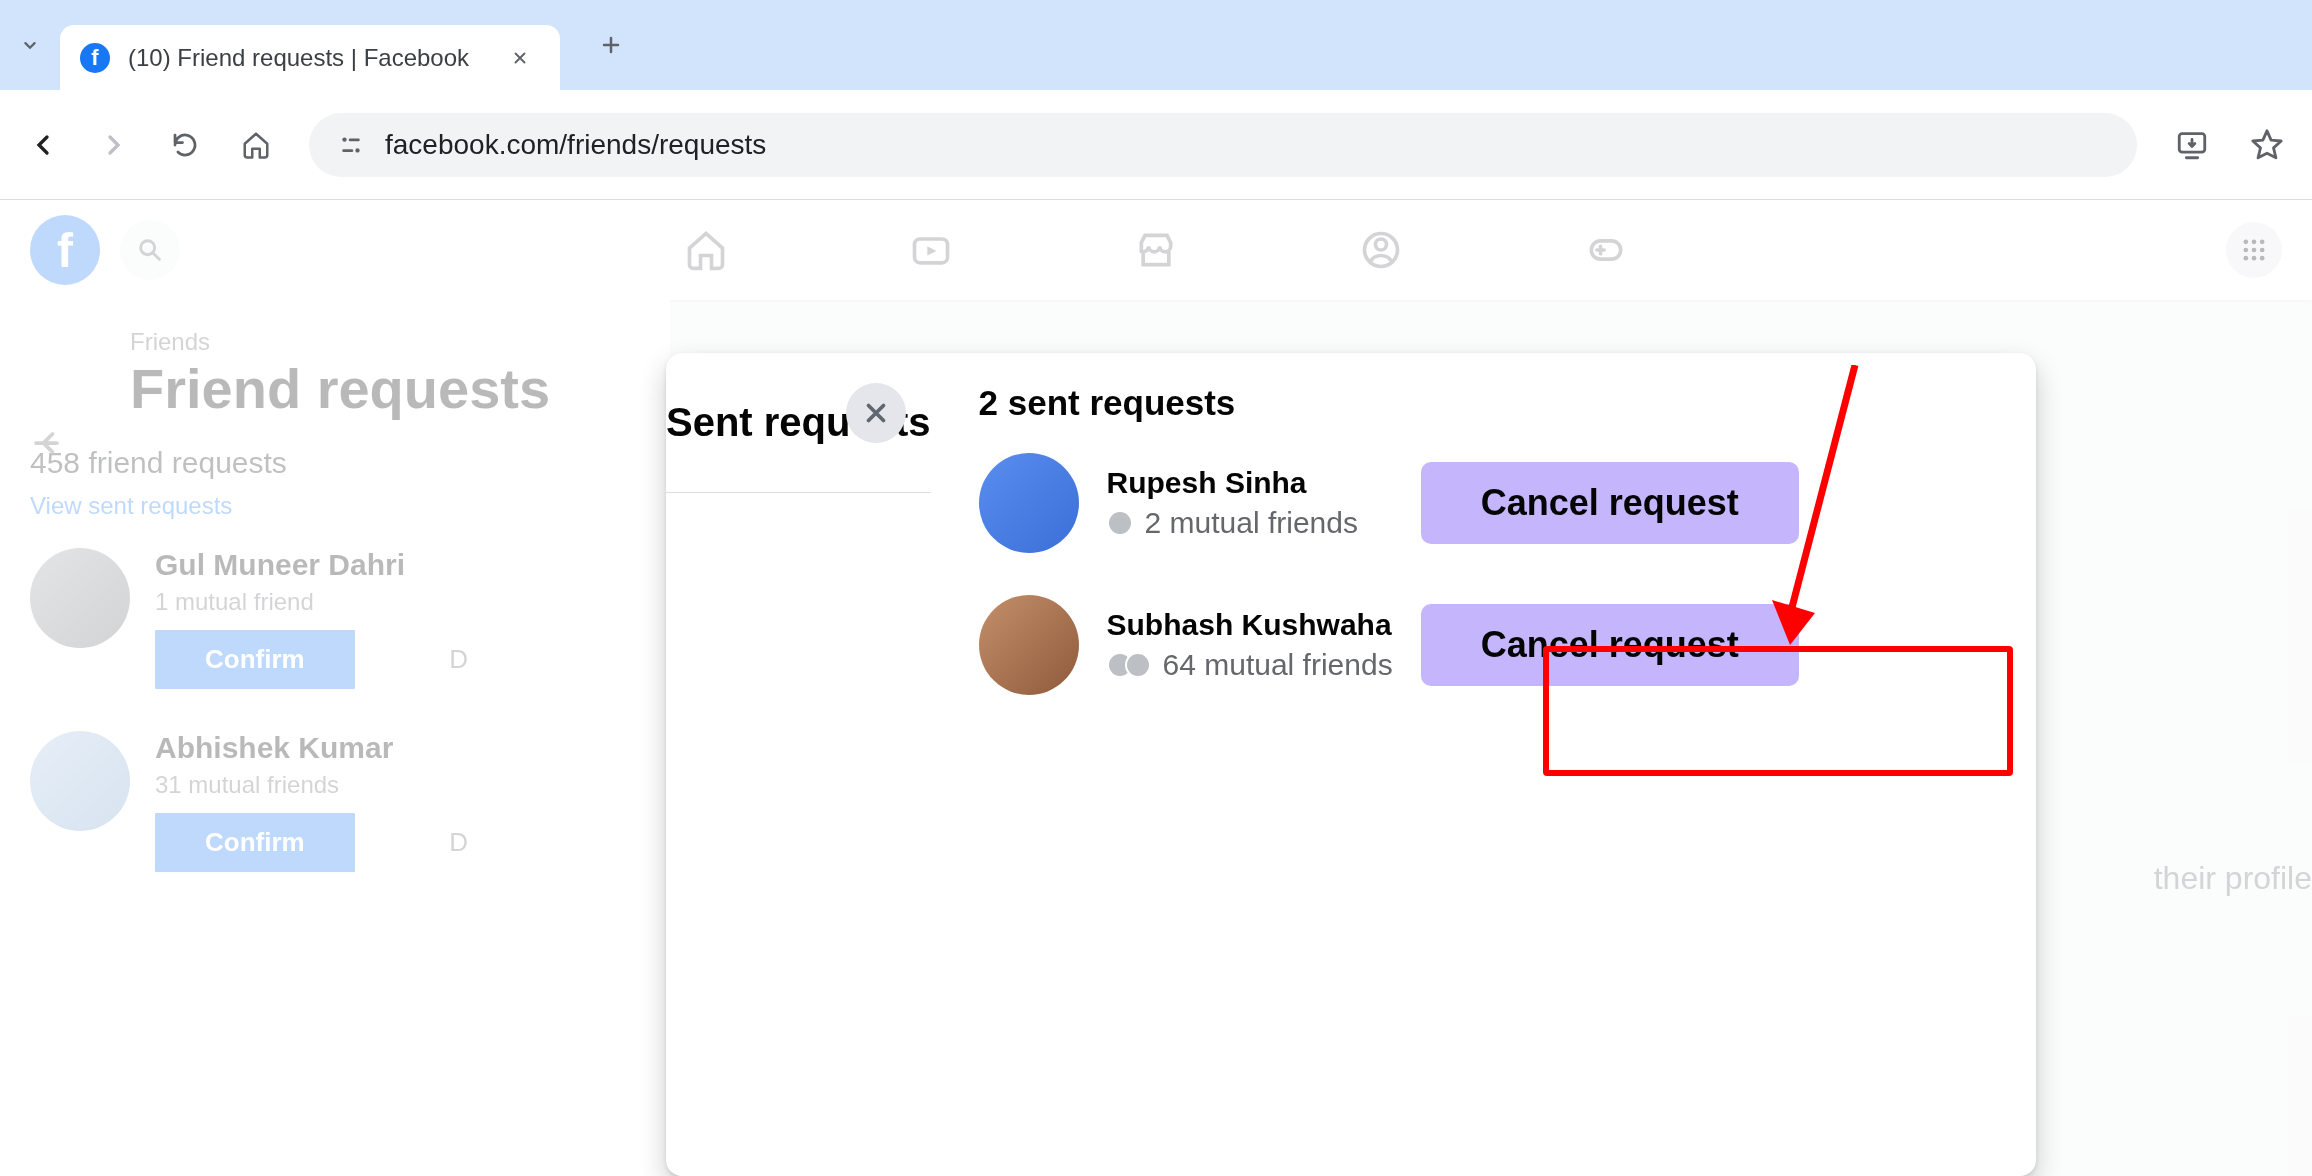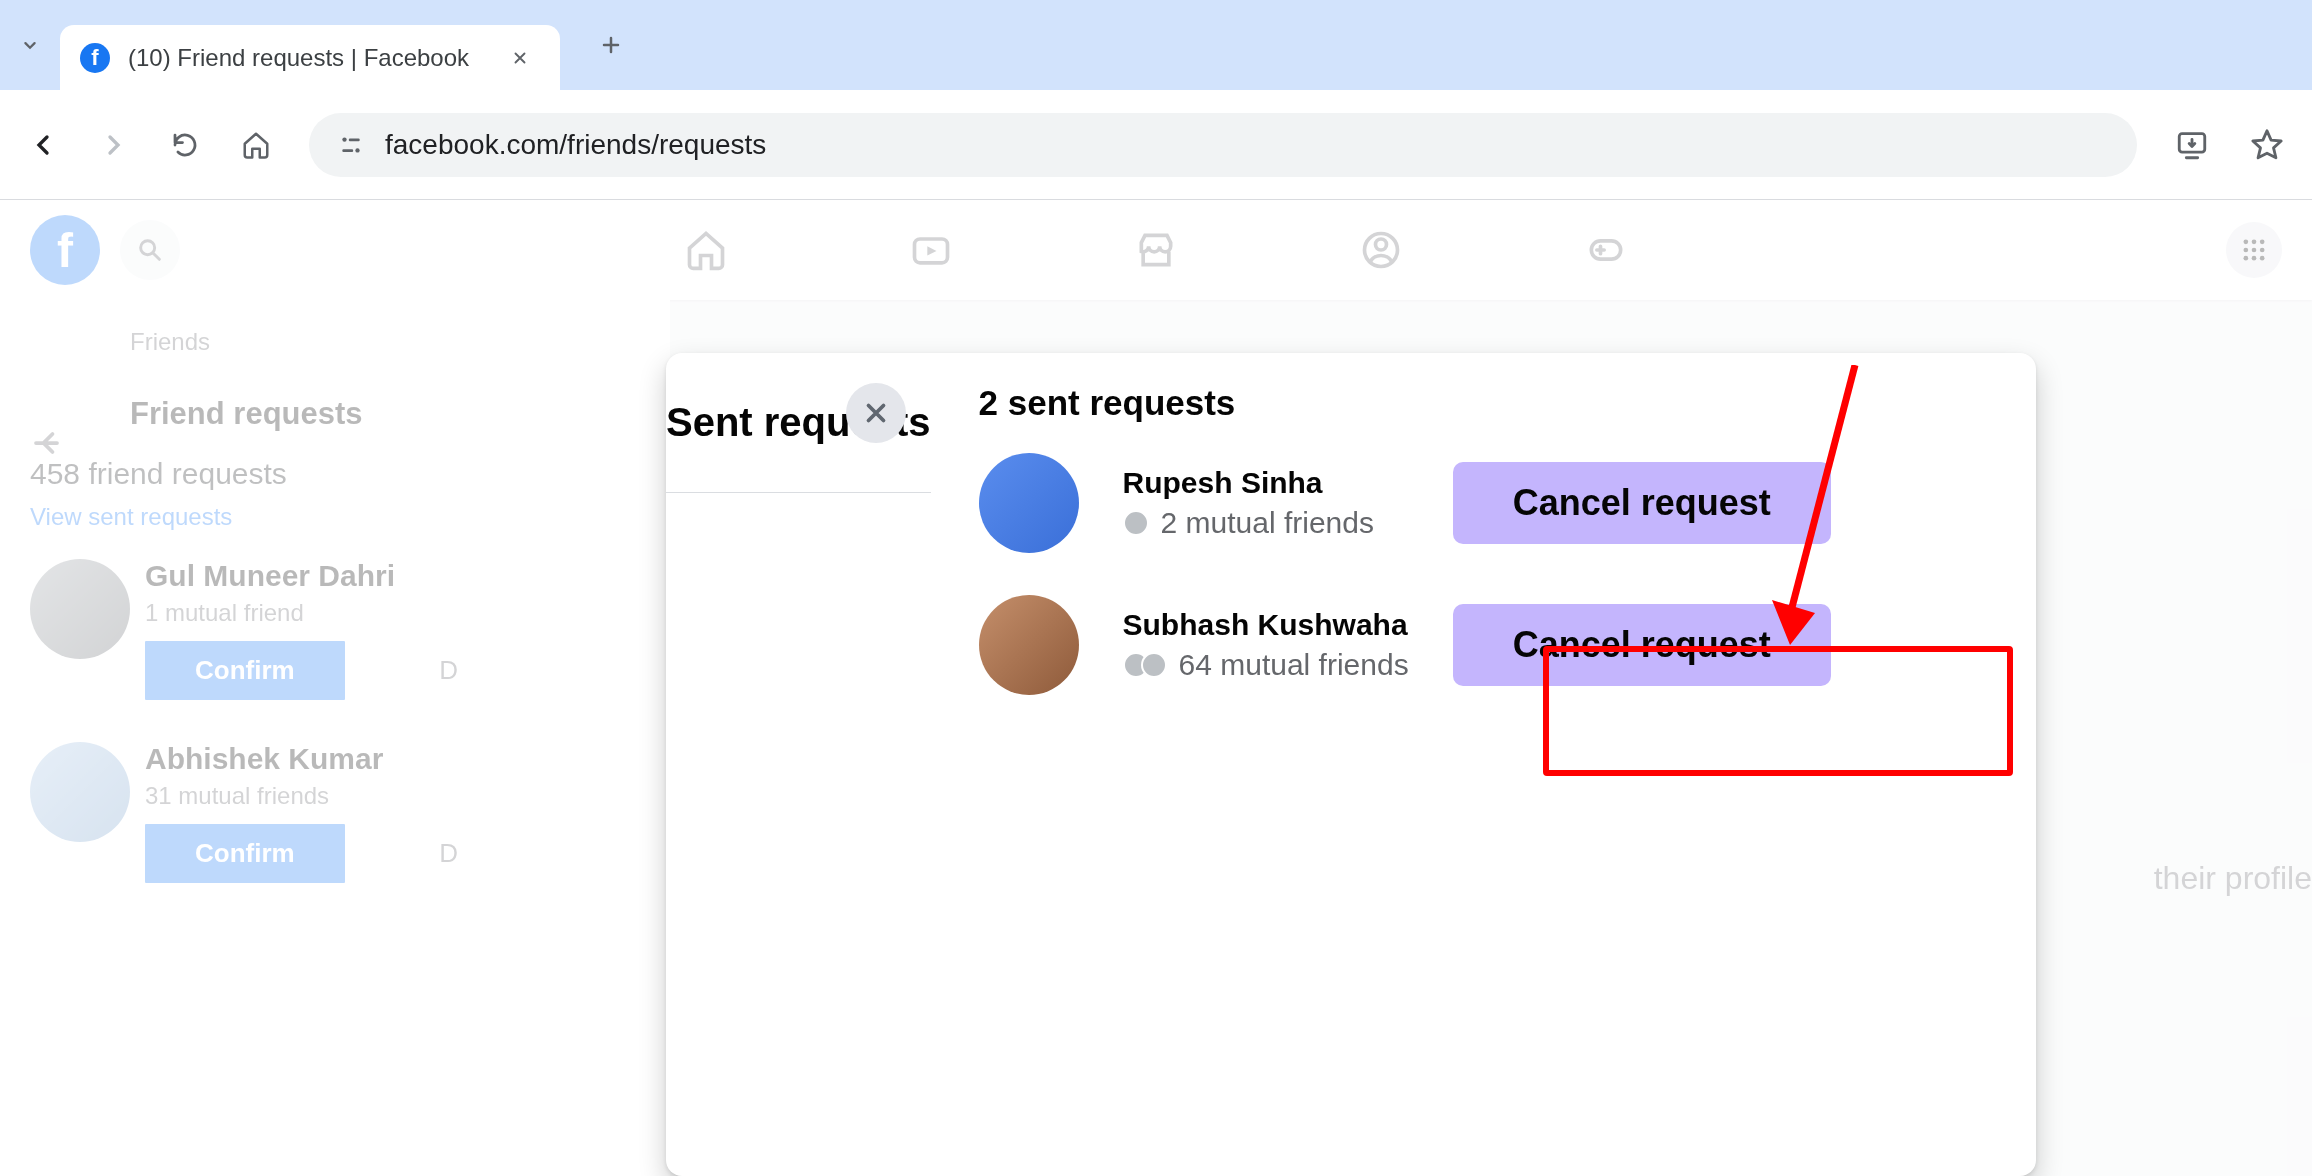--- a/index.html
+++ b/index.html
@@ -32,42 +32,42 @@
 .fb-logo { width: 70px; height: 70px; background: #1877f2; border-radius: 50%; display: flex; align-items: center; justify-content: center; color: #fff; font-weight: bold; font-size: 48px; }
 .fb-search { width: 60px; height: 60px; border-radius: 50%; background: #f0f2f5; margin-left: 20px; display: flex; align-items: center; justify-content: center; color: #65676b; }
 .fb-nav-center { position: absolute; left: 50%; transform: translateX(-50%); display: flex; gap: 165px; }
 .fb-nav-item { width: 60px; height: 60px; display: flex; align-items: center; justify-content: center; color: #65676b; cursor: pointer; }
 .fb-grid { position: absolute; right: 30px; width: 56px; height: 56px; border-radius: 50%; background: #e4e6eb; display: flex; align-items: center; justify-content: center; cursor: pointer; }
 
 .sidebar { position: absolute; top: 100px; left: 0; width: 670px; bottom: 0; background: #fff; padding: 28px 30px; }
 .sidebar-back-btn { position: absolute; left: 30px; top: 125px; }
 .sidebar-head { margin-left: 100px; margin-bottom: 25px; }
 .sidebar-breadcrumb { font-size: 24px; color: #65676b; }
-.sidebar-title { font-size: 31px; font-weight: 800; color: #050505; margin-top: 40px; }
+.sidebar-title { font-size: 56px; font-weight: 800; color: #050505; }
 .sidebar-sub { font-size: 30px; color: #1c1e21; margin-bottom: 12px; }
 .sidebar-link { font-size: 24px; color: #1877f2; margin-bottom: 28px; display: inline-block; }
 
-.req-item { display: flex; align-items: flex-start; gap: 15px; margin-bottom: 42px; }
+.req-item { display: flex; align-items: flex-start; gap: 25px; margin-bottom: 42px; }
 .req-avatar { width: 100px; height: 100px; border-radius: 50%; background: linear-gradient(135deg,#9aa0a6,#5f6368); flex-shrink: 0; }
 .req-body { flex: 1; }
 .req-name { font-size: 30px; font-weight: 600; color: #050505; margin-bottom: 6px; }
 .req-mutual { font-size: 24px; color: #65676b; margin-bottom: 14px; }
 .req-confirm { background: #1877f2; color: #fff; border: none; border-radius: 1px; font-size: 26px; font-weight: 600; padding: 14px 50px; }
 
 .profile-hint-text { position: absolute; right: 0; top: 660px; font-size: 32px; color: #65676b; }
 
 
 .modal { position: absolute; top: 353px; left: 666px; width: 1370px; height: 823px; background: #fff; border-radius: 16px; box-shadow: 0 12px 28px rgba(0,0,0,0.2), 0 2px 4px rgba(0,0,0,0.1); z-index: 10; display: flex; flex-direction: row; }
 .modal-header { position: relative; height: 140px; border-bottom: 1px solid #dadde1; display: flex; align-items: center; justify-content: center; }
 .modal-title { font-size: 40px; font-weight: 800; color: #050505; }
 .modal-close { position: absolute; right: 25px; top: 30px; width: 60px; height: 60px; border-radius: 50%; background: #e4e6eb; display: flex; align-items: center; justify-content: center; cursor: pointer; }
 .modal-body { padding: 30px 48px; }
 .modal-subtitle { font-size: 35px; font-weight: 700; color: #050505; margin-bottom: 30px; }
 
-.sent-item { display: flex; align-items: center; gap: 44px; margin-bottom: 42px; }
+.sent-item { display: flex; align-items: center; gap: 28px; margin-bottom: 42px; }
 .sent-avatar { width: 100px; height: 100px; border-radius: 50%; background: linear-gradient(135deg,#5a8dee,#3a6fd8); flex-shrink: 0; }
 .sent-avatar.a2 { background: linear-gradient(135deg,#c58f6b,#8e5a3a); }
 .sent-body { flex: 1; }
 .sent-name { font-size: 30px; font-weight: 600; color: #050505; margin-bottom: 6px; }
 .sent-mutual-row { display: flex; align-items: center; gap: 12px; }
 .mutual-avatars { display: flex; }
 .mutual-avatars span { width: 26px; height: 26px; border-radius: 50%; background: #bcc0c4; border: 2px solid #fff; margin-left: -8px; }
 .mutual-avatars span:first-child { margin-left: 0; }
 .sent-mutual { font-size: 30px; color: #65676b; }
 .cancel-btn { background: #c4b5fd; color: #050505; border: none; border-radius: 10px; font-size: 36px; font-weight: 600; padding: 20px 60px; cursor: pointer; }

